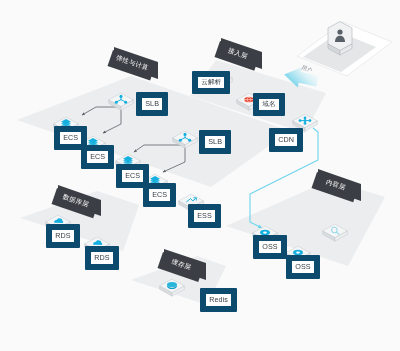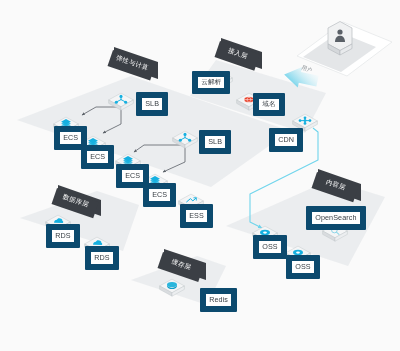--- a/index.html
+++ b/index.html
@@ -330,21 +330,21 @@
 </div>
 
 <div class="chip" style="left:116px;top:164px;">
   <span>ECS</span>
 </div>
 
 <div class="chip" style="left:143px;top:183px;">
   <span>ECS</span>
 </div>
 
-<div class="chip" style="left:180px;top:204px;text-align:right;">
+<div class="chip" style="left:188px;top:204px;text-align:right;">
   <span>ESS</span>
 </div>
 
 <div class="chip" style="left:46px;top:224px;">
   <span>RDS</span>
 </div>
 
 <div class="chip" style="left:85px;top:246px;">
   <span>RDS</span>
 </div>
@@ -354,21 +354,18 @@
 </div>
 
 <div class="chip" style="left:253px;top:235px;">
   <span>OSS</span>
 </div>
 
 <div class="chip" style="left:286px;top:255px;">
   <span>OSS</span>
 </div>
 
-<div class="chip" style="left:306px;top:206px;">
-  <span>OpenSearch</span>
-</div>
 
 <div style="position:absolute;left:303px;top:64px;font-family:'DejaVu Sans',sans-serif;font-size:5.4px;color:#8d9398;transform:rotate(20deg);transform-origin:0 0;white-space:nowrap;">
   <span>用户</span>
 </div>
 
 </div>
 
 </body></html>

